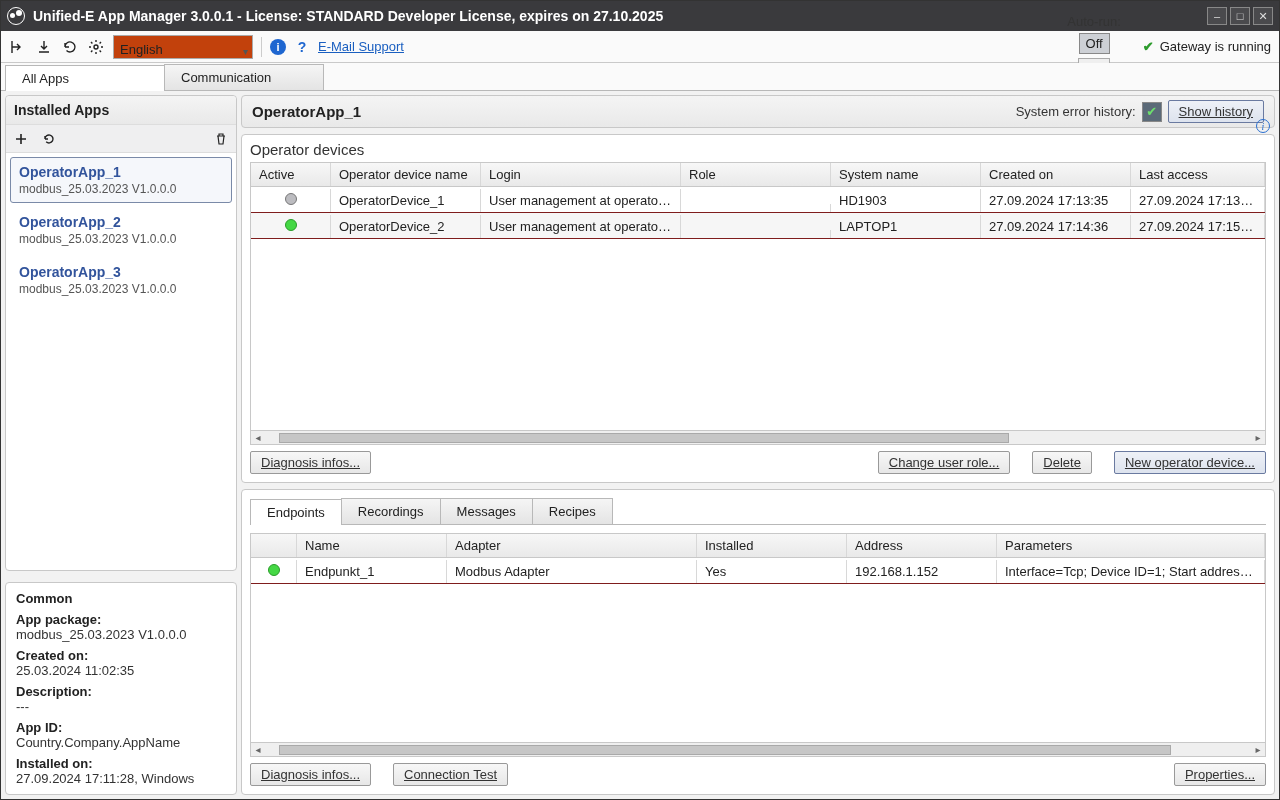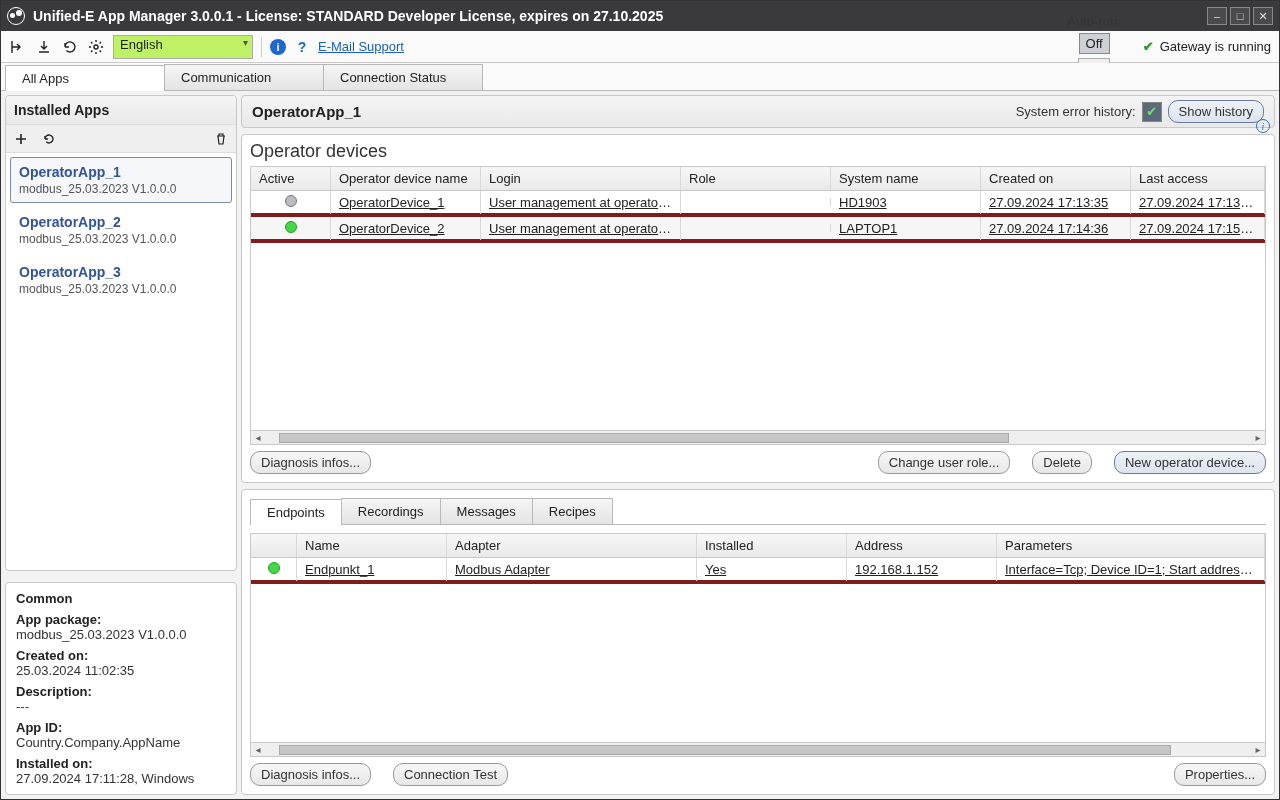--- a/index.html
+++ b/index.html
@@ -7,21 +7,21 @@
 .window { width:1280px; height:800px; border:1px solid #333; background:#fff; display:flex; flex-direction:column; overflow:hidden; }
 .titlebar { height:30px; background:#3a3a3d; display:flex; align-items:center; padding:0 6px; color:#fff; }
 .titlebar .logo { width:18px; height:18px; border-radius:50%; border:1.5px solid #fff; margin-right:8px; position:relative; }
 .titlebar .logo::before { content:""; position:absolute; left:2px; top:5px; width:5px; height:5px; background:#fff; border-radius:50%; }
 .titlebar .logo::after { content:""; position:absolute; right:2px; top:2px; width:6px; height:6px; background:#fff; border-radius:50%; }
 .titlebar .title { font-weight:600; font-size:14px; color:#fff; flex:1; }
 .winbtns { display:flex; gap:3px; }
 .winbtn { width:20px; height:18px; border:1px solid #888; background:#4a4a4d; color:#ddd; display:flex; align-items:center; justify-content:center; font-size:11px; cursor:pointer; }
 .toolbar { height:32px; border-bottom:1px solid #c9c9c9; display:flex; align-items:center; padding:0 8px; gap:8px; background:#fafafa; }
 .tbicon { width:18px; height:18px; display:inline-flex; align-items:center; justify-content:center; cursor:pointer; color:#222; }
-.langsel { border:1px solid #aaa; padding:1px 18px 1px 6px; height:24px; display:flex; align-items:flex-start; min-width:140px; position:relative; background:#bef264; }
+.langsel { border:1px solid #aaa; padding:1px 18px 1px 6px; height:24px; display:flex; align-items:flex-end; min-width:140px; position:relative; background:#c2410c; }
 .langsel::after { content:"▾"; position:absolute; right:4px; color:#555; font-size:10px; }
 .sep { width:1px; height:20px; background:#ccc; }
 .info-i { width:16px;height:16px;border-radius:50%;background:#1e66d0;color:#fff;display:inline-flex;align-items:center;justify-content:center;font-weight:bold;font-size:11px; }
 .help-q { color:#1e66d0; font-weight:bold; font-size:14px; display:inline-block; width:16px; text-align:center; }
 a.link { color:#1a5fc0; text-decoration:underline; }
 .toolbar .spacer { flex:1; }
 .autorun { display:flex; align-items:center; gap:4px;flex-direction:column; }
 .autorun .lbl { color:#333; }
 .togglebtn { border:1px solid #aaa; padding:2px 6px; background:#efefef; cursor:pointer; }
 .togglebtn.active { background:#cdd0d5; border-color:#888;text-align:center; }
@@ -42,28 +42,28 @@
 .appcard .sub { color:#555; font-size:12px; margin-top:2px; }
 .appcard.selected { border-color:#7a8aa8; background:#f5f7fb; }
 .common { padding:8px 10px; font-size:12.5px; }
 .common .k { font-weight:600; margin-top:6px; }
 .common .v { color:#333; }
 .main { flex:1; display:flex; flex-direction:column; gap:6px; min-width:0; }
 .mainhead { display:flex; align-items:center; padding:4px 10px; background:linear-gradient(#f4f4f4,#e9e9e9); border:1px solid #c8c8c8; border-radius:4px; }
 .mainhead .title2 { font-weight:600; font-size:15px; flex:1; }
 .mainhead .histlbl { margin-right:6px; color:#333; }
 .chkbox { width:20px;height:20px;border:1px solid #888;background:#5b6a78;display:inline-flex;align-items:center;justify-content:center;color:#6de06d;font-size:13px;margin-right:6px; }
-.btn { border:1px solid #999; background:linear-gradient(#f7f7f7,#e7e7e7); padding:3px 10px; cursor:pointer; border-radius:10px; color:#333; }
+.btn { border:1px solid #999; background:linear-gradient(#f7f7f7,#e7e7e7); padding:3px 10px; cursor:pointer; border-radius:2px; color:#333;text-decoration:underline; }
 .btn.primary { border-color:#6a7aa0; background:linear-gradient(#eef1f7,#dde3ee); }
 .section { background:#fff; border:1px solid #c8c8c8; border-radius:4px; padding:6px 8px 8px; display:flex; flex-direction:column; min-height:0; }
-.section .sec-title { font-size:18px; color:#333; margin-bottom:4px; }
+.section .sec-title { font-size:15px; color:#333; margin-bottom:4px; }
 .grid { border:1px solid #c8c8c8; flex:1; display:flex; flex-direction:column; min-height:140px; position:relative; }
 .ghead { display:flex; background:linear-gradient(#f7f7f7,#e9e9e9); border-bottom:1px solid #c8c8c8; }
 .gh,.gc { padding:4px 8px; border-right:1px solid #d8d8d8; overflow:hidden; white-space:nowrap; text-overflow:ellipsis; }
-.grow-r { display:flex; border-bottom:4px solid #7f1d1d; align-items:center; height:26px;text-decoration:underline; }
+.grow-r { display:flex; border-bottom:1px solid #7f1d1d; align-items:flex-end; height:26px; }
 .grow-r:nth-child(even){ background:#f6f6f6; }
 .gbody { flex:1; overflow:auto; }
 .gscroll { height:14px; border-top:1px solid #c8c8c8; background:#efefef; display:flex; align-items:center; }
 .gscroll .thumb { height:10px; background:#c6c6c6; border:1px solid #a9a9a9; margin-left:14px; }
 .gscroll .arrow { width:14px; text-align:center; color:#666; font-size:10px; }
 .dot { width:12px;height:12px;border-radius:50%;border:1px solid #777;display:inline-block; }
 .dot.on { background:#45d845; border-color:#2a9c2a; }
 .dot.off { background:#bcbcc0; }
 .btnrow { display:flex; gap:22px; margin-top:6px; }
 .btnrow .spacer { flex:1; }
@@ -124,21 +124,20 @@
     </div>
     <div class="gwstatus">
       <span class="check">✔</span>
       <span>Gateway is running</span>
     </div>
   </div>
 
   <div class="tabstrip">
     <div class="tab active">All Apps</div>
     <div class="tab">Communication</div>
-    <div class="tab">Connection Status</div>
   </div>
 
   <div class="body">
 
     <div class="sidebar">
       <div class="panel" style="flex:1;min-height:0;">
         <div class="panel-h">Installed Apps</div>
         <div class="panel-tb">
           <span class="tbicon">
               <svg width="14" height="14" viewBox="0 0 14 14">

